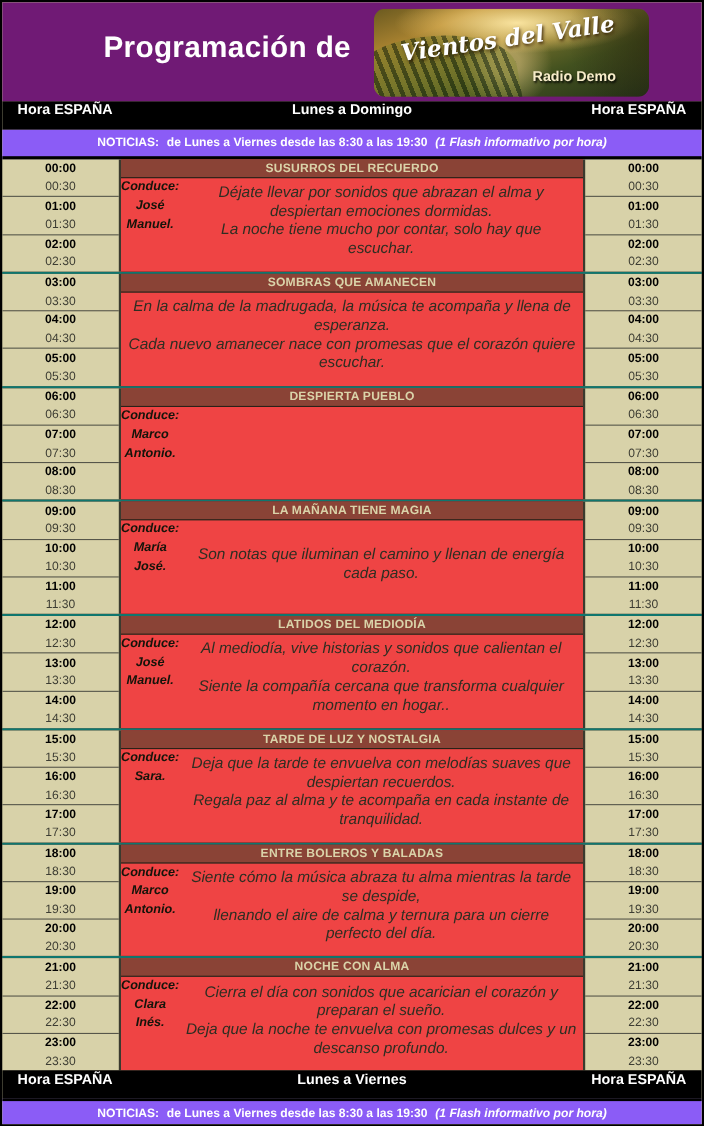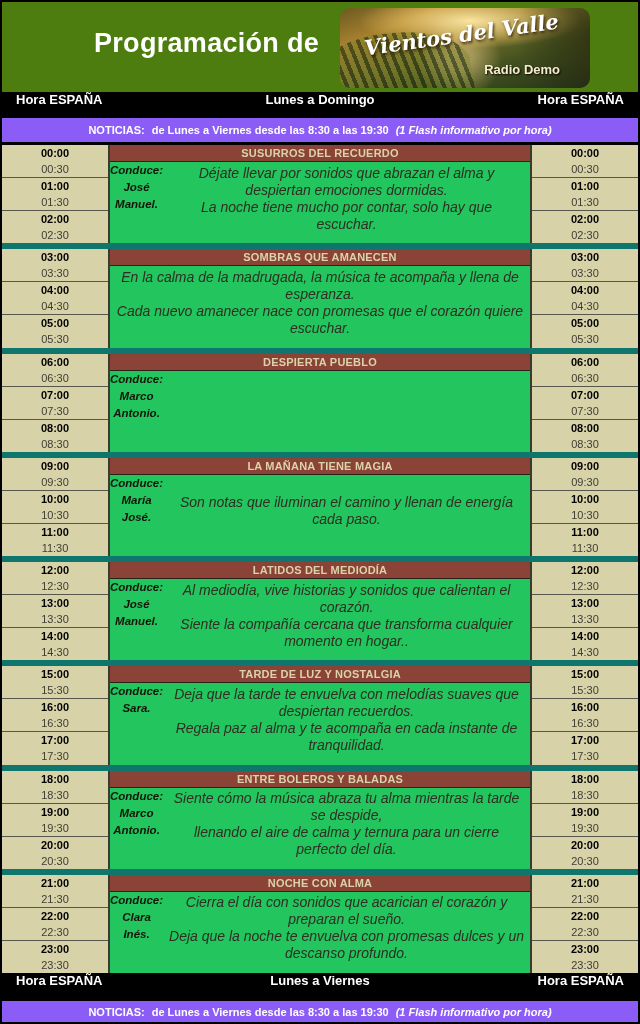--- a/index.html
+++ b/index.html
@@ -12,21 +12,21 @@
     width:640px; height:1024px;
     border:2px solid #000;
     display:flex; flex-direction:column;
     background:#d8d2a9;
     overflow:hidden;
   }
 
   
   .masthead {
     position:relative; height:90px; flex:0 0 90px;
-    background:#4d7c0f;
+    background:#701a75;
   }
   .masthead-title {
     position:absolute; left:92px; top:26px;
     font-size:27px; font-weight:bold; color:#fff;
     letter-spacing:.3px;
   }
   .logo {
     position:absolute; left:338px; top:6px;
     width:250px; height:80px;
     border-radius:10px; overflow:hidden;
@@ -79,39 +79,39 @@
     background:#8b5cf6; color:#fff;
     display:flex; align-items:center; justify-content:center;
     gap:7px; font-size:11px; font-weight:bold;
     border-bottom:3px solid #000;
   }
   .news-bar.bottom { flex:0 0 23px; height:23px; border-bottom:none; border-top:2px solid #000; }
   .news-note { font-style:italic; }
 
   
   .schedule { flex:1 1 auto; display:flex; flex-direction:column; background:#000; }
-  .block { flex:1 1 0; display:flex; border-bottom:6px solid #0f766e; }
+  .block { flex:1 1 0; display:flex; border-bottom:2px solid #0f766e; }
   .block:last-child { border-bottom:none; }
 
   .time-col {
     flex:0 0 108px; width:108px;
     display:flex; flex-direction:column;
     background:#d8d2a9;
   }
   .time-col.left  { border-right:2px solid #3a3a2e; }
   .time-col.right { border-left:2px solid #3a3a2e; }
   .hour-pair { flex:1 1 0; border-bottom:1px solid #56564a; display:flex; flex-direction:column; }
   .hour-pair:last-child { border-bottom:none; }
   .time {
     flex:1 1 0; display:flex; align-items:center; justify-content:center;
     font-size:11px; color:#3d3d33;
   }
   .time.on-hour { font-weight:bold; color:#000; }
 
-  .program { flex:1 1 auto; display:flex; flex-direction:column; background:#22c55e; }
+  .program { flex:1 1 auto; display:flex; flex-direction:column; background:#ef4444; }
   .program-title {
     flex:0 0 17px; height:17px;
     background:#8a4336; color:#dad3a9;
     font-size:11px; font-weight:bold;
     display:flex; align-items:center; justify-content:center;
     border-bottom:1px solid #2a2118;
     letter-spacing:.2px;
   }
   .program-body {
     flex:1 1 auto; text-align:center;

